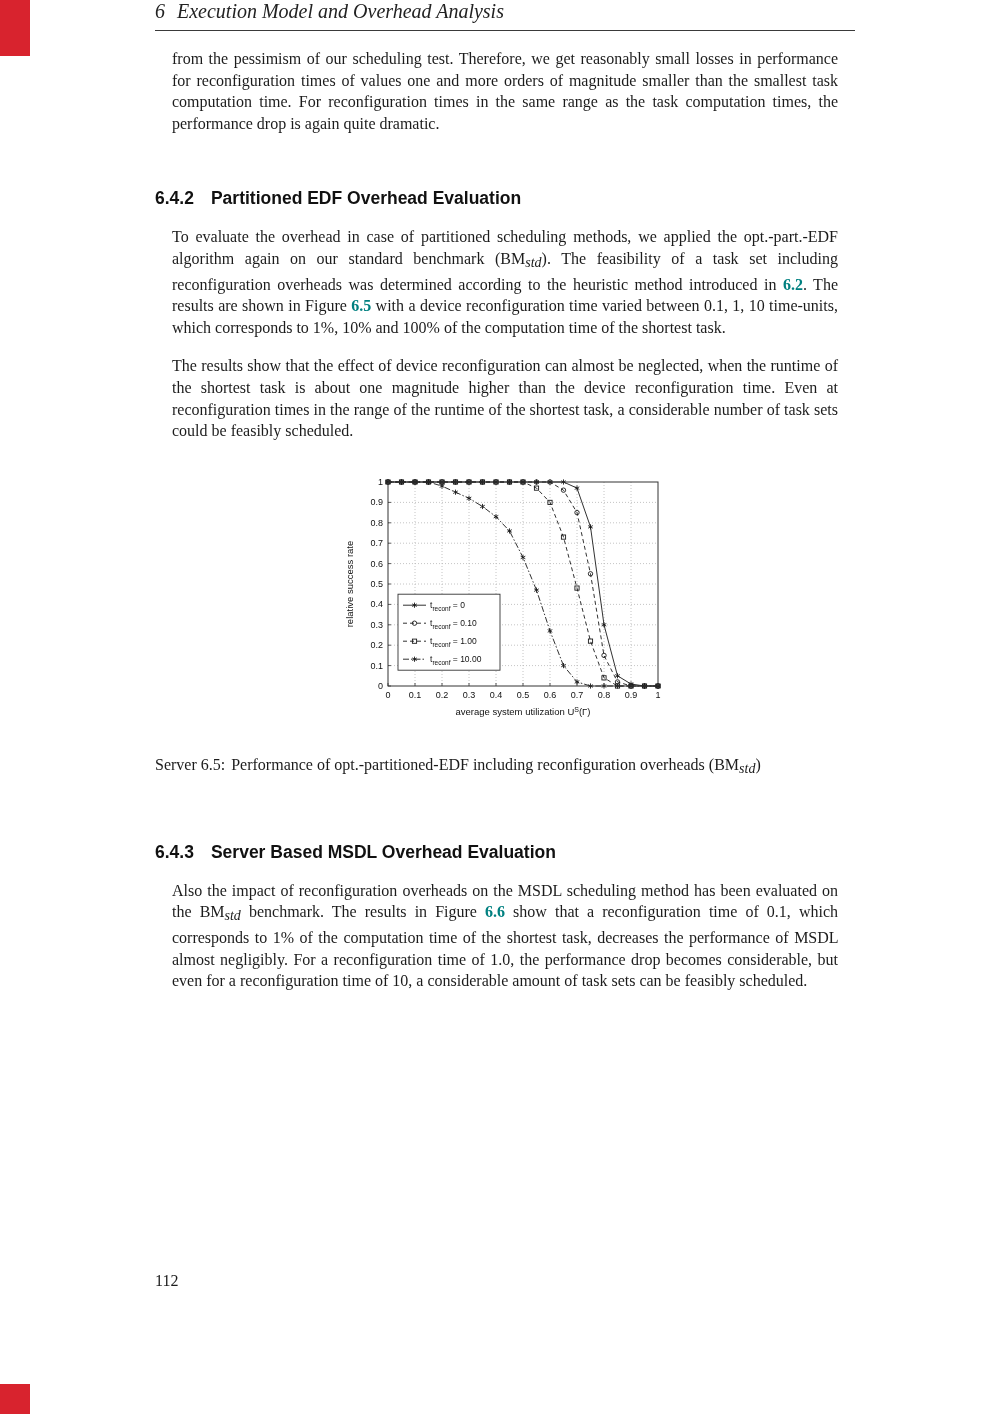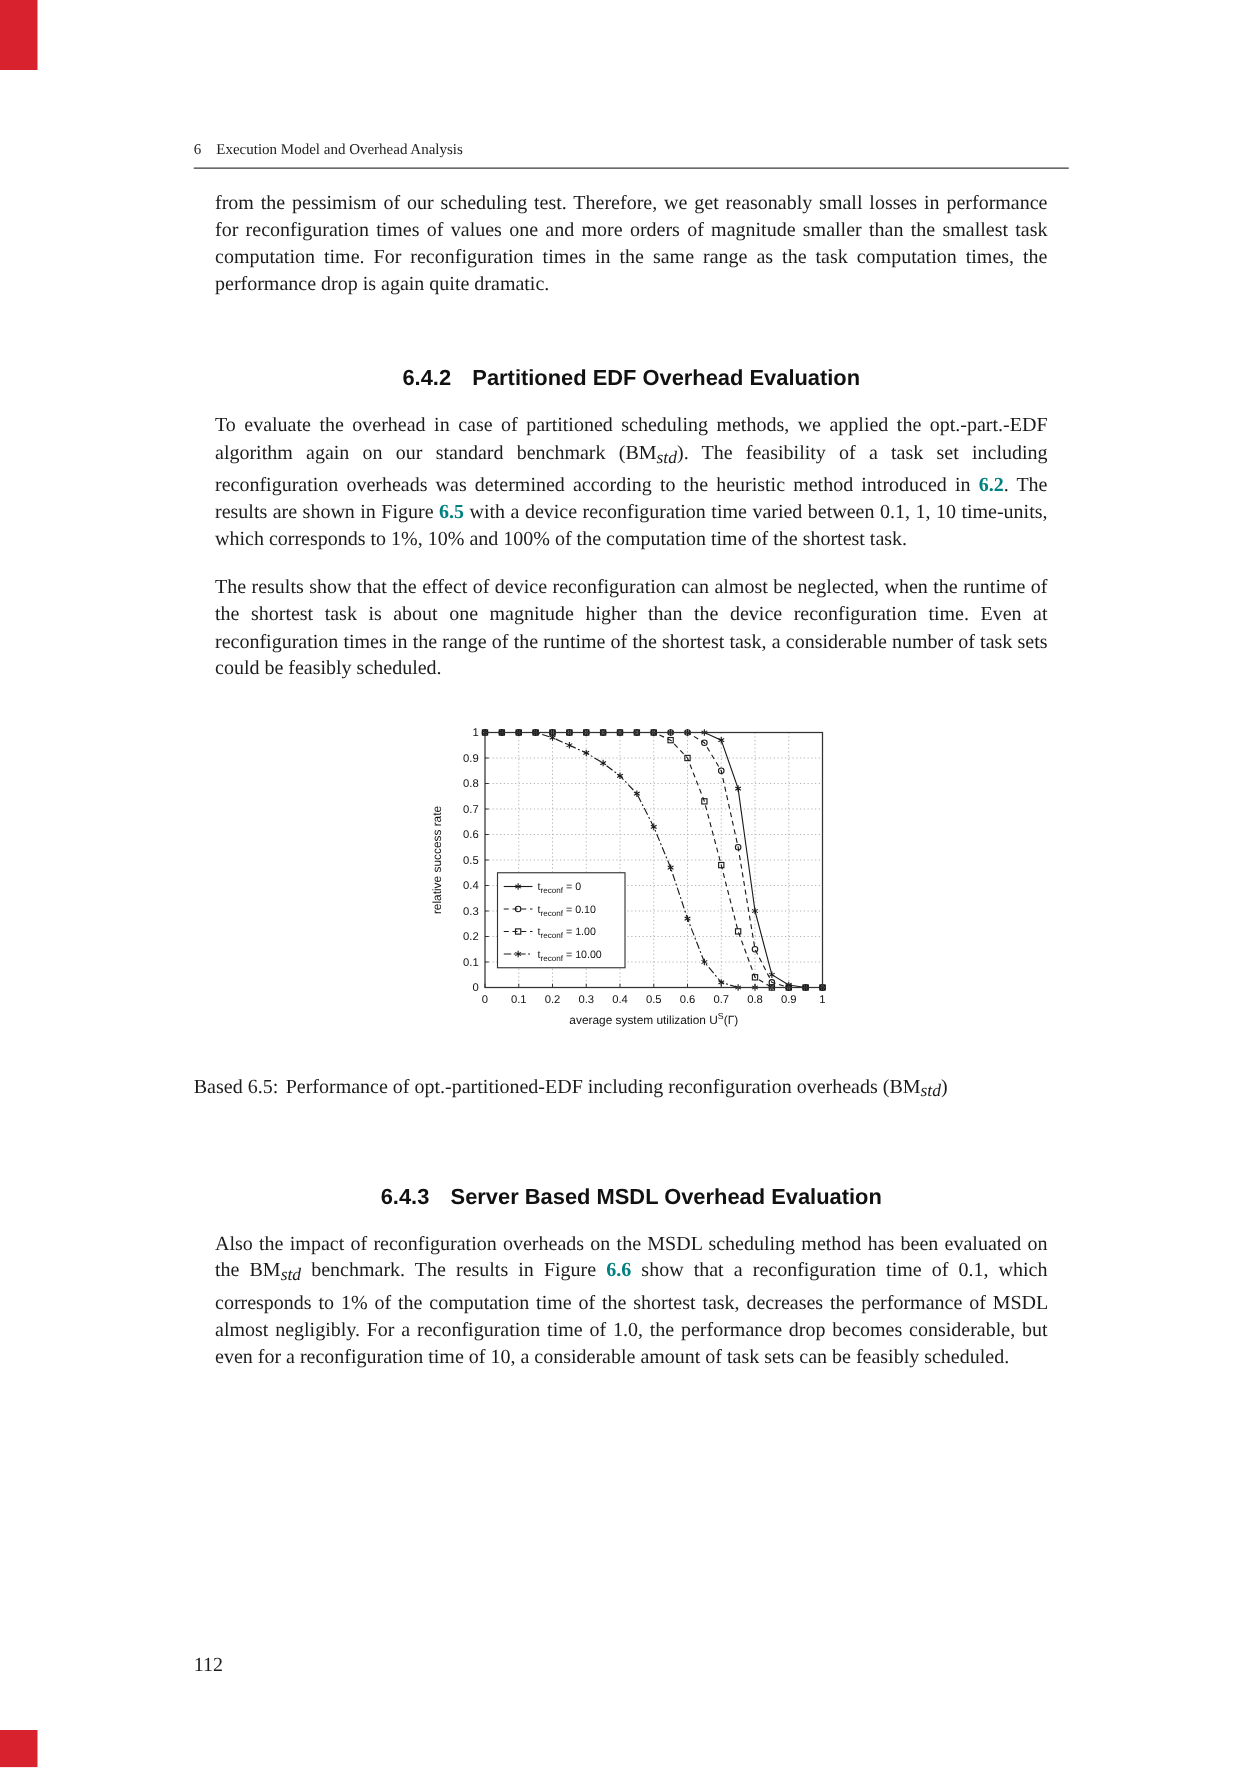--- a/index.html
+++ b/index.html
@@ -13,42 +13,42 @@
     width:1000px;height:1414px;
     background:#ffffff;
     font-family:"Liberation Serif", serif;
     color:var(--ink);
     overflow:hidden;
   }
   .corner-mark{position:absolute;left:0;width:30px;background:var(--corner-red);}
   .corner-mark.top{top:0;height:56px;}
   .corner-mark.bottom{bottom:0;height:30px;}
   .content{position:absolute;left:155px;top:0;width:700px;}
-  .running-head{margin-top:112px;font-size:12px;color:#222;}
+  .running-head{font-style:italic;font-size:20px;color:#222;}
   .running-head .rh-num{margin-right:12px;}
   .head-rule{border:none;border-top:1.4px solid #3a3a3a;margin:7px 0 0 0;}
   p.body{font-size:16px;line-height:21.6px;text-align:justify;margin:17px;color:var(--ink);}
   .p1{margin-top:38px;}
   .p2{margin-top:28px;}
   .p3{margin-top:13px;font-family:Liberation Serif, serif;}
   .p4{margin-top:26px;}
   .subsec{
     font-family:"Liberation Sans", sans-serif;
-    font-weight:bold;font-size:17.5px;margin:0;color:#111;text-align:center;
+    font-weight:bold;font-size:17.5px;margin:0;color:#111;
   }
   .subsec .sec-num{margin-right:17px;}
   .sec-642{margin-top:54px;}
   .sec-643{margin-top:62px;}
   .figure-block{margin-top:34px;text-align:center;}
   .caption{
     margin-top:22px;font-size:16px;line-height:22px;text-align:justify;
     padding-left:92px;text-indent:-92px;
   }
   .caption .cap-label{margin-right:6px;}
-  .pagenum{position:absolute;left:155px;top:1324px;font-size:16px;}
+  .pagenum{position:absolute;left:155px;top:1272px;font-size:16px;}
   .seg-i{}
   .seg-sub{font-style:italic;font-size:14px;vertical-align:-3px;}
   .seg-l{color:var(--link-color);font-weight:bold;}
   svg text{font-family:"Liberation Sans", sans-serif;fill:#111;}
 </style>
 </head>
 <body>
 
 <div class="page">
   <div class="corner-mark top"></div>
@@ -324,21 +324,21 @@
           <text x="90" y="168.2" font-size="8.5"><tspan>t</tspan><tspan dy="2.5" font-size="6.5">reconf</tspan><tspan dy="-2.5"> = 1.00</tspan></text>
           <line x1="63" y1="183.2" x2="86" y2="183.2" stroke="#1a1a1a" stroke-width="0.9" stroke-dasharray="6,2,1.5,2"></line>
           <line x1="74.5" y1="180.6" x2="74.5" y2="185.79999999999998" stroke="#1a1a1a" stroke-width="0.9"></line>
           <line x1="72.2" y1="181.89999999999998" x2="76.8" y2="184.5" stroke="#1a1a1a" stroke-width="0.9"></line>
           <line x1="72.2" y1="184.5" x2="76.8" y2="181.89999999999998" stroke="#1a1a1a" stroke-width="0.9"></line>
           <text x="90" y="186.2" font-size="8.5"><tspan>t</tspan><tspan dy="2.5" font-size="6.5">reconf</tspan><tspan dy="-2.5"> = 10.00</tspan></text>
         </svg>
     </div>
 
     <div class="caption">
-      <span class="cap-label">Based 6.5:</span><span><span>Performance of opt.-partitioned-EDF including reconfiguration overheads (</span><span class="seg-i">BM</span><span class="seg-sub">std</span><span>)</span></span>
+      <span class="cap-label">Server 6.5:</span><span><span>Performance of opt.-partitioned-EDF including reconfiguration overheads (</span><span class="seg-i">BM</span><span class="seg-sub">std</span><span>)</span></span>
     </div>
 
     <h2 class="subsec sec-643">
       <span class="sec-num">6.4.3</span><span>Server Based MSDL Overhead Evaluation</span>
     </h2>
 
     <p class="body p4"><span>Also the impact of reconfiguration overheads on the </span><span class="seg-i">MSDL</span><span> scheduling method has been evaluated on the </span><span class="seg-i">BM</span><span class="seg-sub">std</span><span> benchmark. The results in Figure </span><span class="seg-l">6.6</span><span> show that a reconfiguration time of 0.1, which corresponds to 1% of the computation time of the shortest task, decreases the performance of </span><span class="seg-i">MSDL</span><span> almost negligibly. For a reconfiguration time of 1.0, the performance drop becomes considerable, but even for a reconfiguration time of 10, a considerable amount of task sets can be feasibly scheduled.</span></p>
 
   </div>
 

